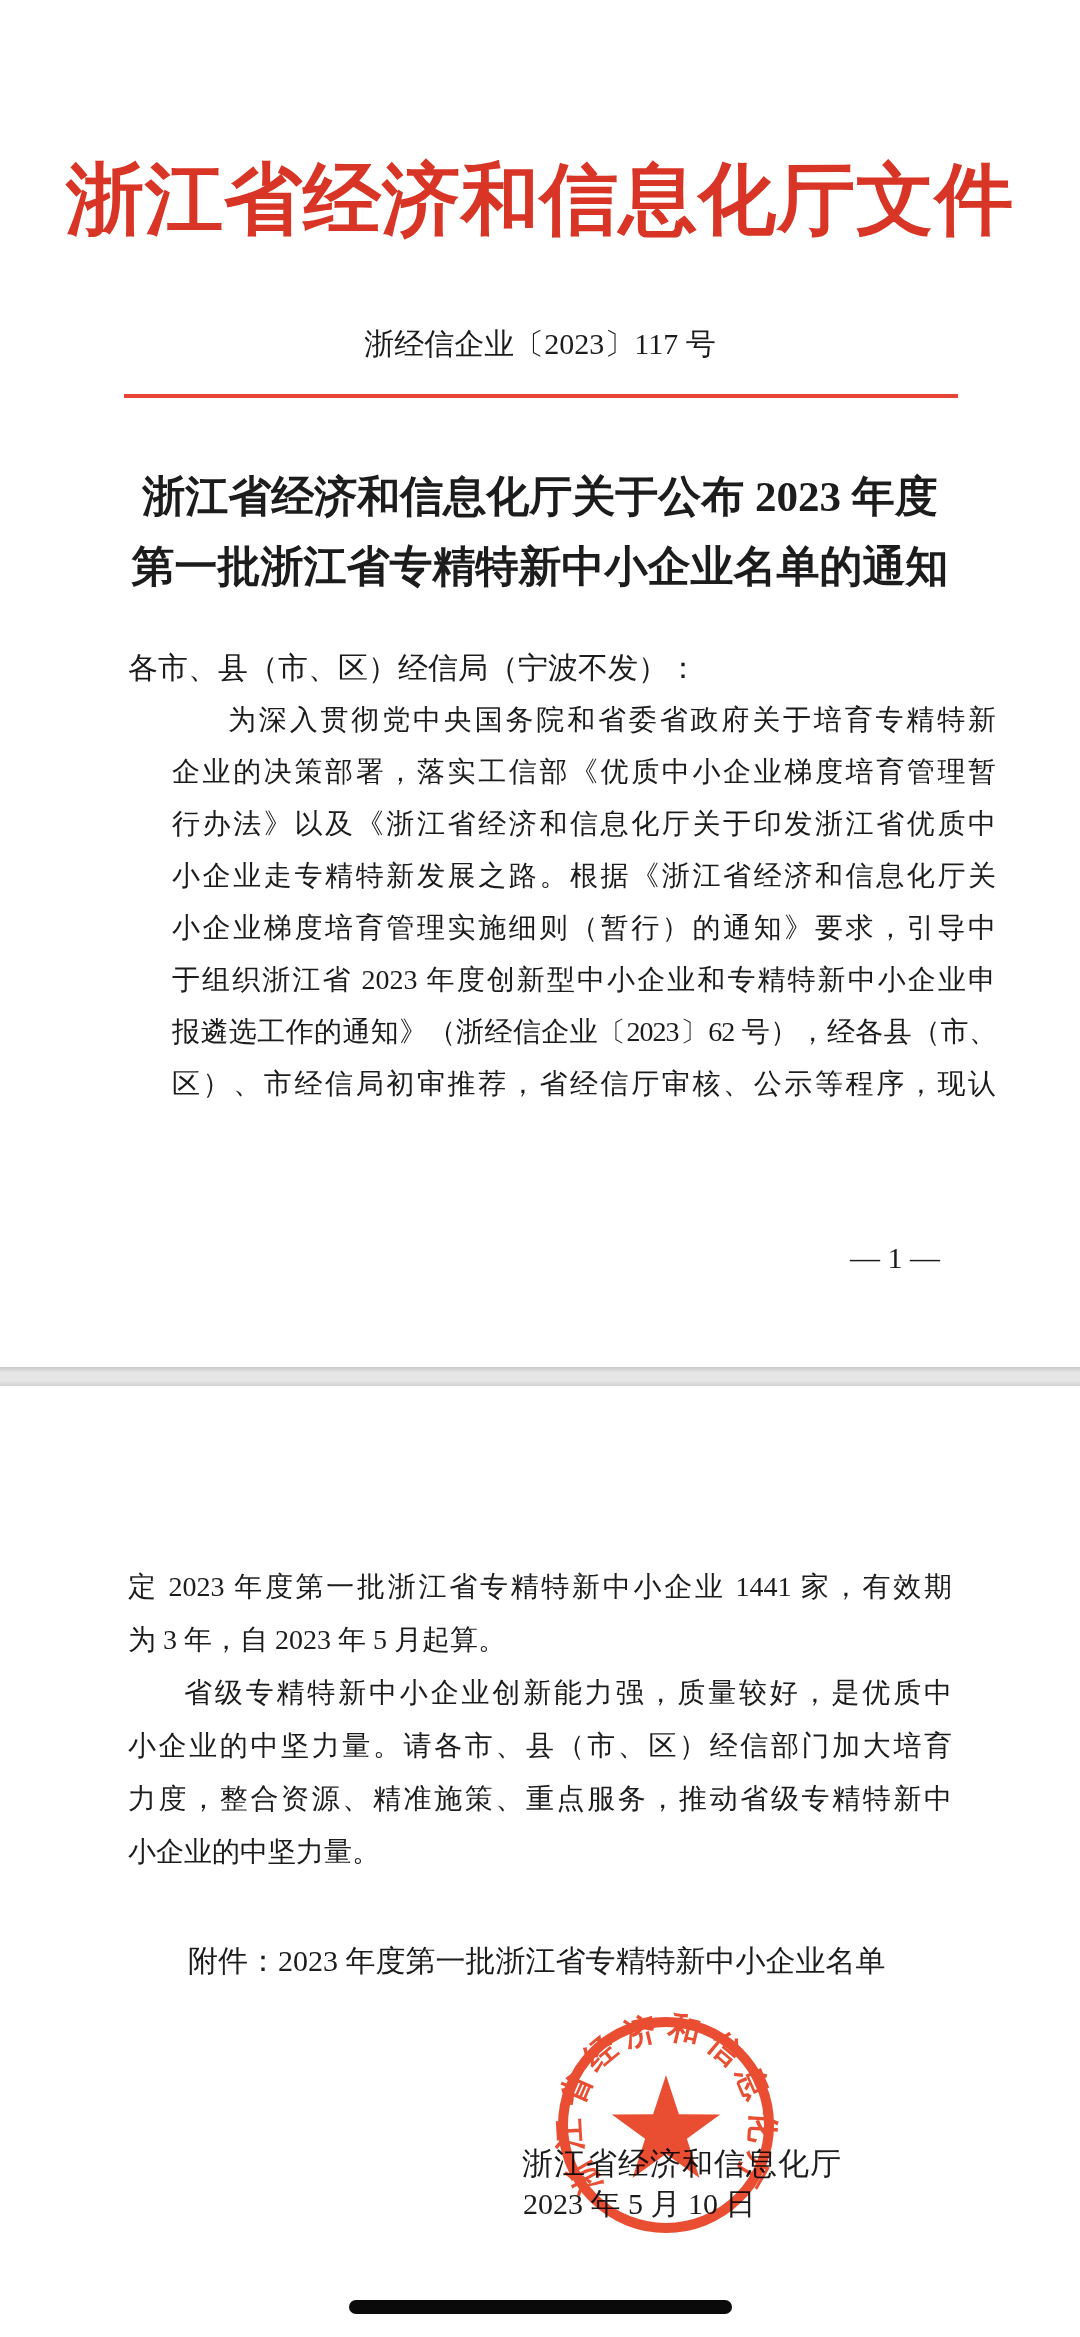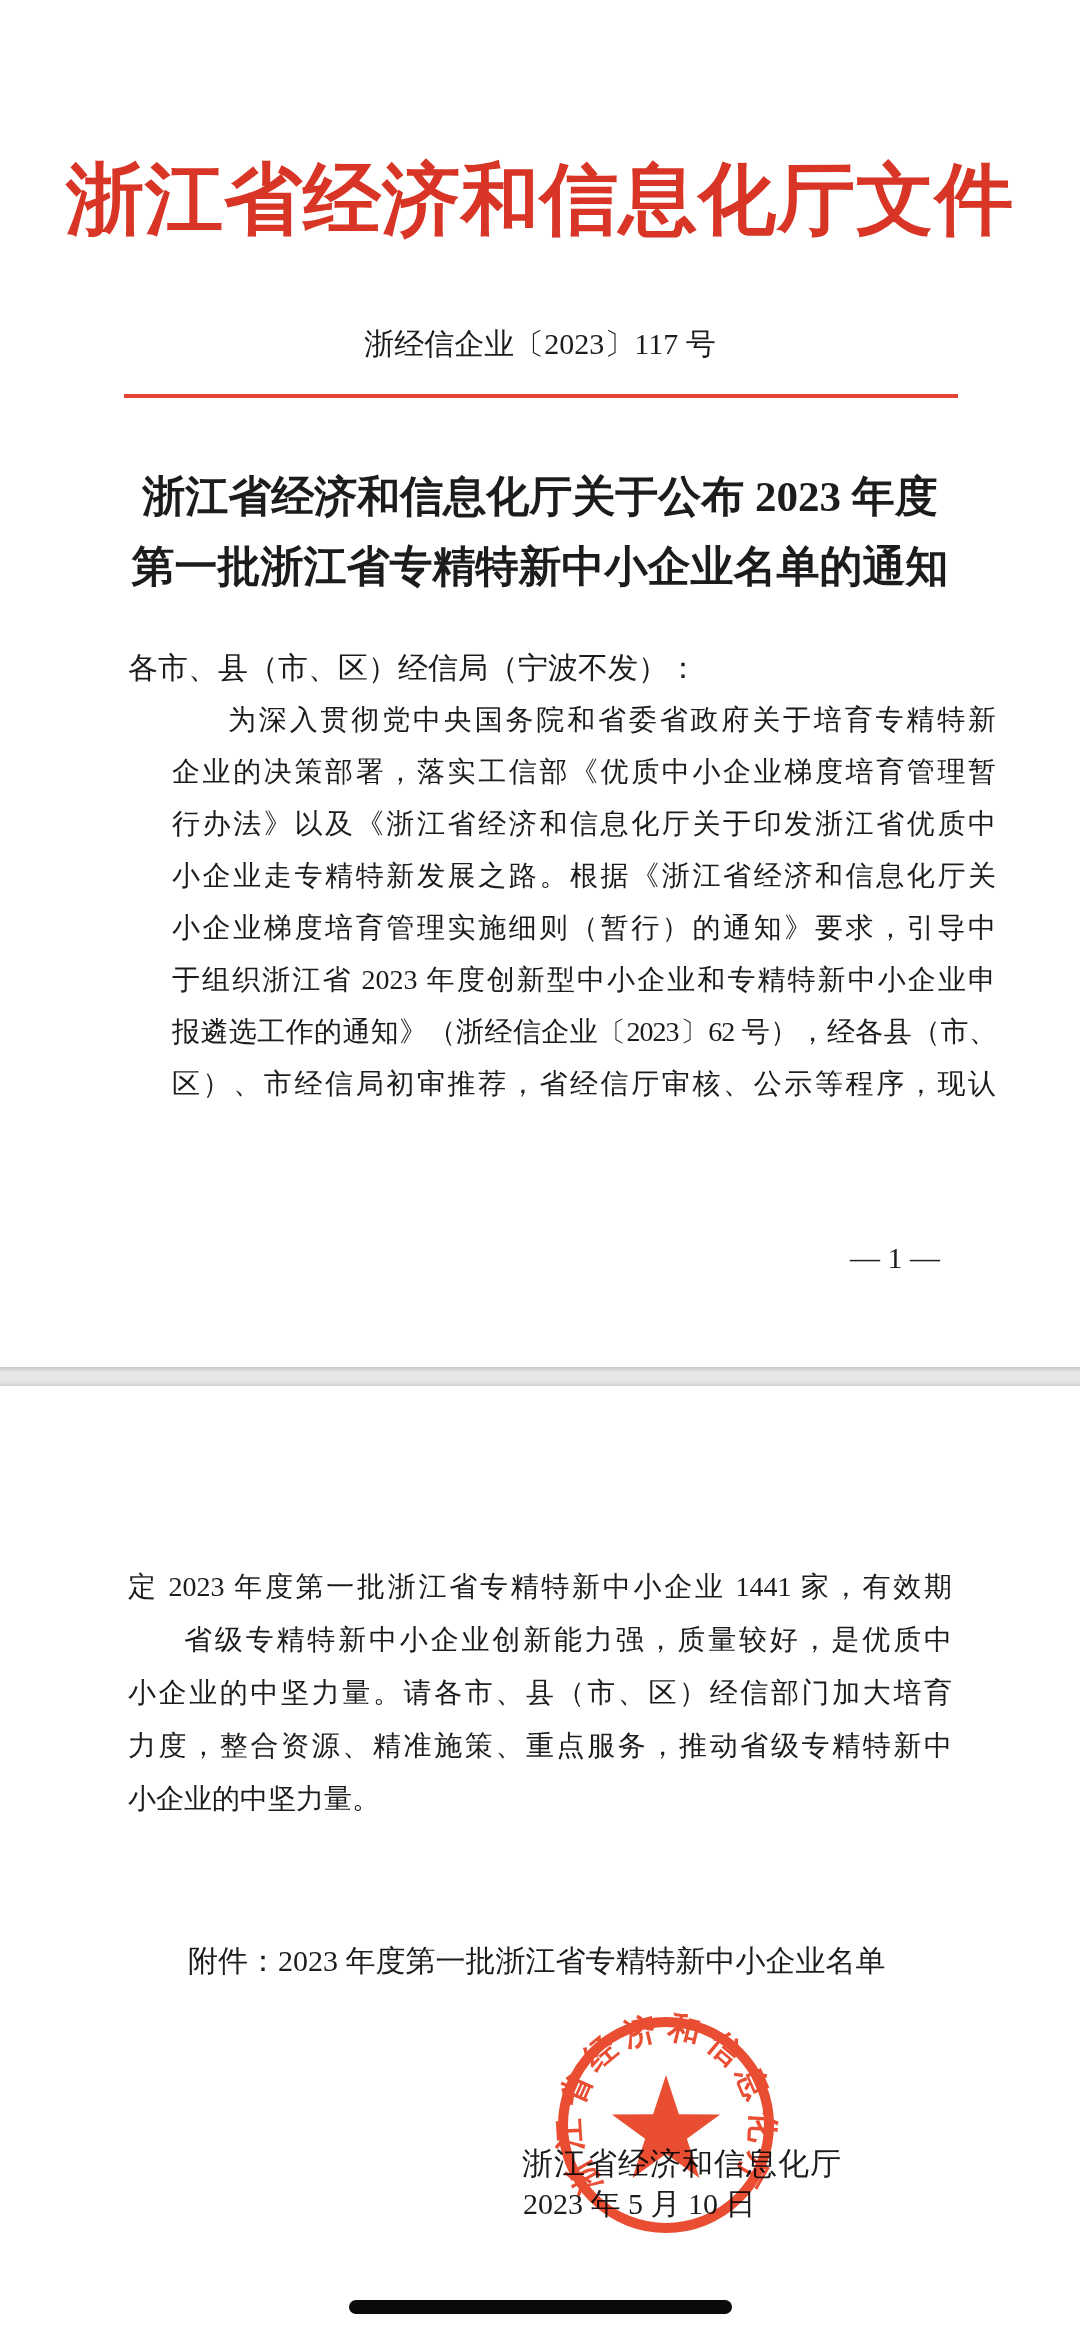--- a/index.html
+++ b/index.html
@@ -207,20 +207,21 @@
     </div>
 
     <div class="page-num">— 1 —</div>
   </section>
 
   <div class="page-sep"></div>
 
   <section class="page page2">
     <div class="body-block p2">
       <div class="bline">定 2023 年度第一批浙江省专精特新中小企业 1441 家，有效期</div>
+      <div class="bline end">为 3 年，自 2023 年 5 月起算。</div>
       <div class="bline indent">省级专精特新中小企业创新能力强，质量较好，是优质中</div>
       <div class="bline">小企业的中坚力量。请各市、县（市、区）经信部门加大培育</div>
       <div class="bline">力度，整合资源、精准施策、重点服务，推动省级专精特新中</div>
       <div class="bline end">小企业的中坚力量。</div>
     </div>
 
     <div class="attachment">附件：2023 年度第一批浙江省专精特新中小企业名单</div>
 
     <div class="signature">浙江省经济和信息化厅</div>
     <div class="sign-date">2023 年 5 月 10 日</div>

